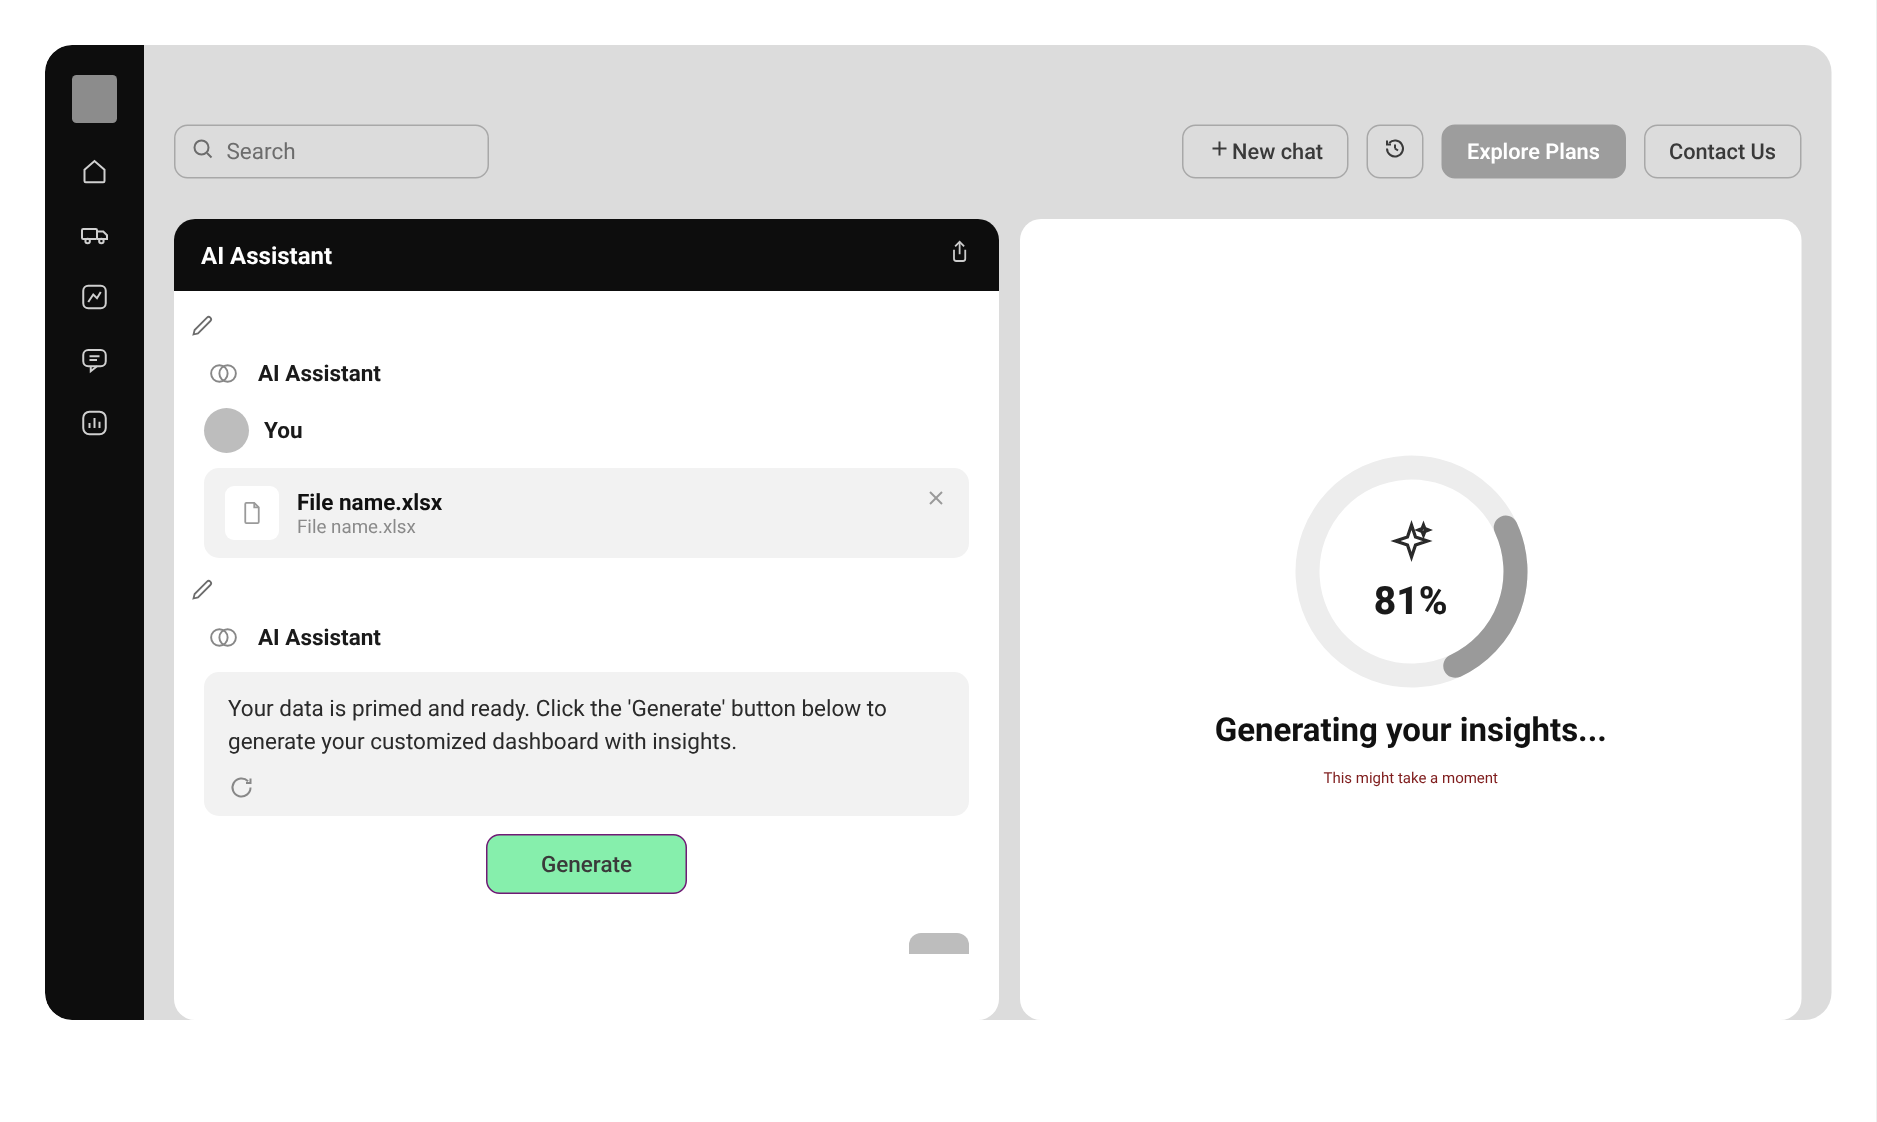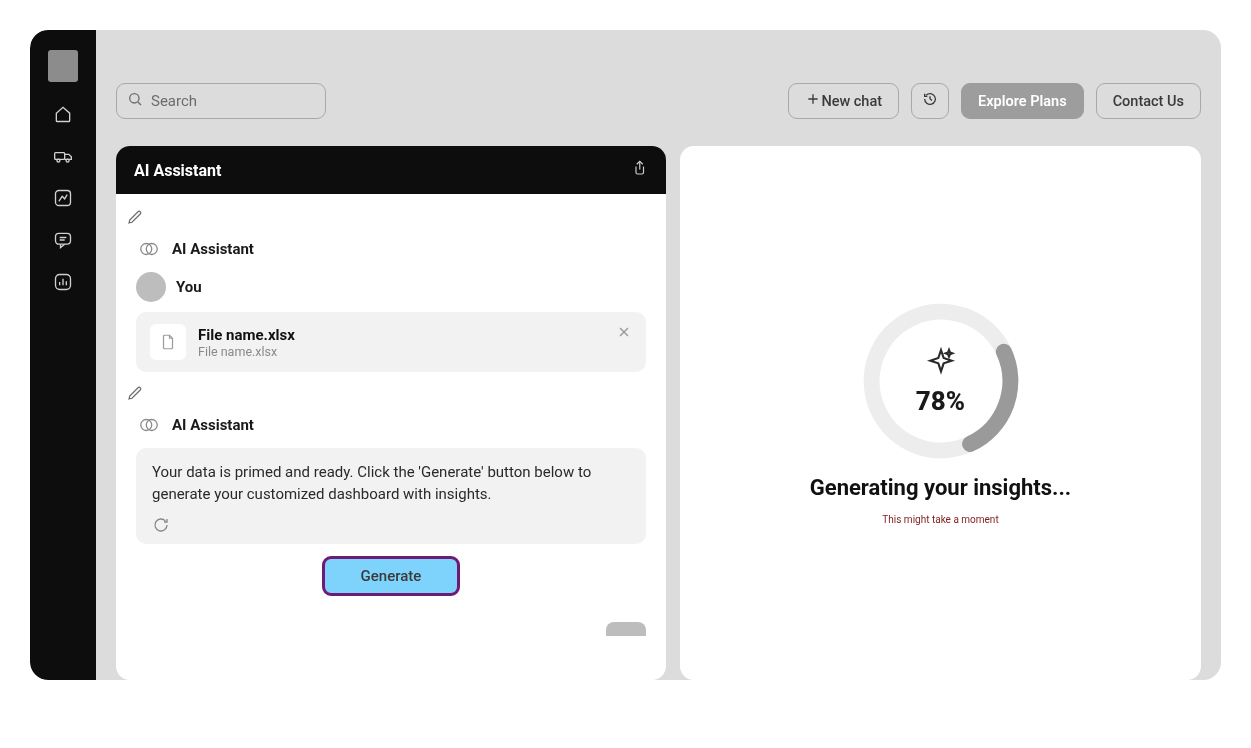--- a/index.html
+++ b/index.html
@@ -205,22 +205,22 @@
   .file-sub { font-size:12.5px;color:#8a8a8a; }
   .file-close {
     position:absolute; right:12px; top:12px;
     width:18px;height:18px;cursor:pointer;
   }
   .file-close svg { width:16px;height:16px;stroke:#9a9a9a;stroke-width:2;fill:none;}
   .generate-row {
     display:flex;justify-content:center;margin-top:6px;margin-bottom:14px;
   }
   .generate-btn {
-    height:40px;padding:0 36px;border:3px solid #701a75;border-radius:9px;
-    background:#7dd3fc;color:#3a3a3a;font-size:15px;cursor:pointer;font-weight:500;
+    height:40px;padding:0 36px;border:1px solid #701a75;border-radius:9px;
+    background:#86efac;color:#3a3a3a;font-size:15px;cursor:pointer;font-weight:500;
   }
   .composer-stub {
     height: 20px;
     position: relative;
   }
   .composer-stub .mic {
     position:absolute; right:0; bottom:-6px;
     width:40px;height:14px;background:#bdbdbd;border-top-left-radius:8px;border-top-right-radius:8px;
   }
 
@@ -433,21 +433,21 @@
               <circle cx="60" cy="60" r="52" stroke="#ededed" stroke-width="12" fill="none"></circle>
               <circle cx="60" cy="60" r="52" stroke="#9a9a9a" stroke-width="12" fill="none" stroke-linecap="round" stroke-dasharray="326.7" stroke-dashoffset="245"></circle>
             </svg>
             <div class="ring-center">
               <span class="sparkle">
                 <svg viewBox="0 0 24 24">
                   <path d="M12 3 L14 9 L20 11 L14 13 L12 19 L10 13 L4 11 L10 9 Z"></path>
                   <path d="M18 3 L18.7 4.8 L20.5 5.5 L18.7 6.2 L18 8 L17.3 6.2 L15.5 5.5 L17.3 4.8 Z"></path>
                 </svg>
               </span>
-              <span class="ring-percent">78%</span>
+              <span class="ring-percent">81%</span>
             </div>
           </div>
           <div class="insight-title">Generating your insights...</div>
           <div class="insight-sub">This might take a moment</div>
         </div>
 
       </div>
     </div>
   </div>
 </div>

